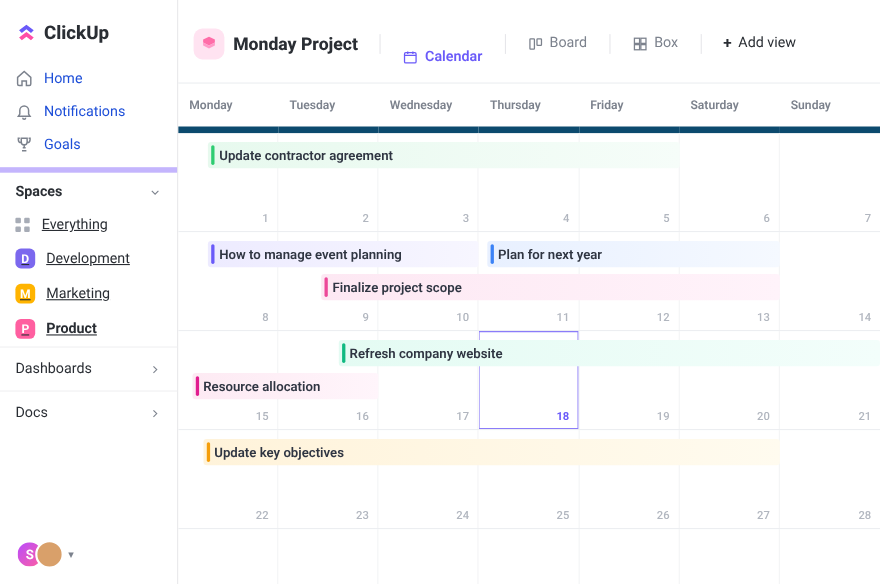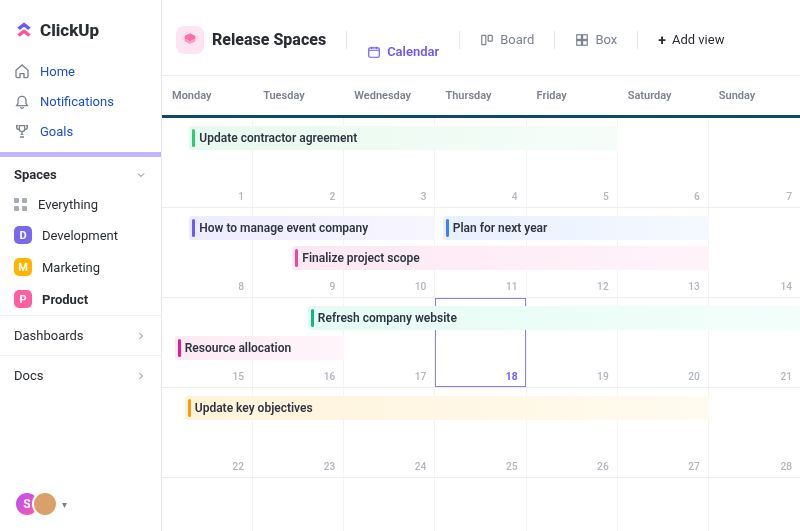--- a/index.html
+++ b/index.html
@@ -8,21 +8,21 @@
 
 
 .sidebar { width: 162px; border-right: 1px solid #e8e8ea; display: flex; flex-direction: column; background: #fff; }
 .logo { display: flex; align-items: center; gap: 6px; padding: 20px 14px 14px; font-weight: 800; font-size: 17px; }
 .logo-mark { width: 20px; height: 20px; display: inline-flex; }
 .nav-list { padding: 2px 0 6px; }
 .nav-item { display: flex; align-items: center; gap: 10px; padding: 7px 14px; font-size: 13px; color: #1d4ed8; cursor: pointer; }
 .nav-item .icon { width: 16px; height: 16px; color: #7c828d; display: inline-flex; align-items: center; justify-content: center; }
 .section-header { display: flex; align-items: center; justify-content: space-between; padding: 10px 14px 8px; font-size: 13px; font-weight: 700; color: #2a2e34; border-top: 5px solid #c4b5fd; }
 .chev { width: 12px; height: 12px; color: #7c828d; }
-.space-item { display: flex; align-items: center; gap: 10px; padding: 7px 14px; font-size: 13px; cursor: pointer; }
+.space-item { display: flex; align-items: center; gap: 10px; padding: 7px 14px; font-size: 13px; cursor: pointer; text-decoration: underline; }
 .space-item .dots { width: 14px; height: 14px; display: inline-grid; grid-template-columns: repeat(2,1fr); gap: 2px; }
 .space-item .dots span { background: #a7acb6; width: 5px; height: 5px; border-radius: 1px; }
 .space-badge { width: 18px; height: 18px; border-radius: 5px; display: inline-flex; align-items: center; justify-content: center; color: #fff; font-size: 11px; font-weight: 700; }
 .space-item.bold { font-weight: 700; }
 .side-link { display: flex; align-items: center; justify-content: space-between; padding: 12px 14px; font-size: 13px; border-top: 1px solid #f0f0f2; cursor: pointer; }
 .side-link .chev { transform: rotate(-90deg); }
 .sidebar-footer { margin-top: auto; padding: 14px; display: flex; align-items: center; gap: -6px; }
 .avatar { width: 26px; height: 26px; border-radius: 50%; display: inline-flex; align-items: center; justify-content: center; color: #fff; font-weight: 700; font-size: 12px; border: 2px solid #fff; }
 .avatar-stack { display: flex; }
 .avatar-stack .avatar:nth-child(2) { margin-left: -8px; }
@@ -35,21 +35,21 @@
 .proj-title { font-weight: 800; font-size: 16px; color: #2a2e34; margin-right: 6px; }
 .vsep { width: 1px; height: 18px; background: #e6e6ea; margin: 0 6px; }
 .view-btn { display: inline-flex; align-items: center; gap: 6px; font-size: 13px; padding: 4px 6px; color: #7c828d; cursor: pointer; }
 .view-btn.active { color: #6a5af9; font-weight: 600; margin-top: 24px; }
 .view-btn .vicon { width: 14px; height: 14px; display: inline-flex; }
 .plus { font-weight: 700; font-size: 14px; color: #2a2e34; }
 
 
 .calendar { flex: 1; display: flex; flex-direction: column; border-top: 1px solid #eceef1; overflow: hidden; }
 .dow { display: grid; grid-template-columns: repeat(7, 1fr); }
-.dow div { padding: 13px 10px; font-size: 11px; color: #7c828d; font-weight: 600; border-bottom: 3px solid #0c4a6e; }
+.dow div { padding: 13px 10px; font-size: 11px; color: #7c828d; font-weight: 600; border-bottom: 6px solid #0c4a6e; }
 .weeks { flex: 1; display: flex; flex-direction: column; }
 .week { position: relative; flex: 1; border-bottom: 1px solid #eceef1; min-height: 90px; }
 .daygrid { position: absolute; inset: 0; display: grid; grid-template-columns: repeat(7, 1fr); }
 .daycell { border-right: 1px solid #f3f4f6; position: relative; }
 .daycell:last-child { border-right: none; }
 .daynum { position: absolute; bottom: 5px; right: 8px; font-size: 10.2px; color: #b1b6bf; font-weight: 500; }
 .daycell.highlight { box-shadow: inset 0 0 0 1px #8b7cf9; }
 .daycell.highlight .daynum { color: #6a5af9; font-weight: 700; }
 .events { position: absolute; left: 0; right: 0; top: 8px; display: flex; flex-direction: column; gap: 6px; padding: 0; }
 .event { position: relative; height: 24px; border-radius: 3px; display: flex; align-items: center; padding-left: 10px; font-size: 12px; font-weight: 600; color: #2f3542; white-space: nowrap; overflow: hidden; cursor: pointer; }
@@ -167,21 +167,21 @@
   </aside>
 
   <main class="main">
     <div class="topbar">
       <span class="proj-icon">
         <svg viewBox="0 0 24 24" width="16" height="16">
             <path fill="#ff5fa0" d="M12 2l8 4v4l-8 4-8-4V6z" opacity=".9"></path>
             <path fill="#ff9ac8" d="M4 10l8 4 8-4v4l-8 4-8-4z"></path>
           </svg>
       </span>
-      <span class="proj-title">Release Spaces</span>
+      <span class="proj-title">Monday Project</span>
       <span class="vsep"></span>
       <span class="view-btn active">
         <span class="vicon">
             <svg viewBox="0 0 24 24" width="14" height="14" fill="none" stroke="#6a5af9" stroke-width="2">
               <rect x="3" y="5" width="18" height="16" rx="2"></rect>
               <path d="M3 9h18M8 3v4M16 3v4"></path>
             </svg>
           </span>
         <span>Calendar</span>
       </span>
@@ -274,21 +274,21 @@
               </div>
               <div class="daycell">
                 <span class="daynum">13</span>
               </div>
               <div class="daycell">
                 <span class="daynum">14</span>
               </div>
             </div>
             <div class="events">
               <div style="position: relative; height: 24px;">
-                <div class="event ev-purple" style="position: absolute; left: 4.28571%; width: 38.5714%;">How to manage event company</div>
+                <div class="event ev-purple" style="position: absolute; left: 4.28571%; width: 38.5714%;">How to manage event planning</div>
                 <div class="event ev-blue" style="position: absolute; left: 44%; width: 41.7143%;">Plan for next year</div>
               </div>
               <div style="position: relative; height: 24px;">
                 <div class="event ev-pink" style="position: absolute; left: 20.4286%; width: 65.2857%;">Finalize project scope</div>
               </div>
             </div>
           </div>
           <div class="week">
             <div class="daygrid">
               <div class="daycell">

